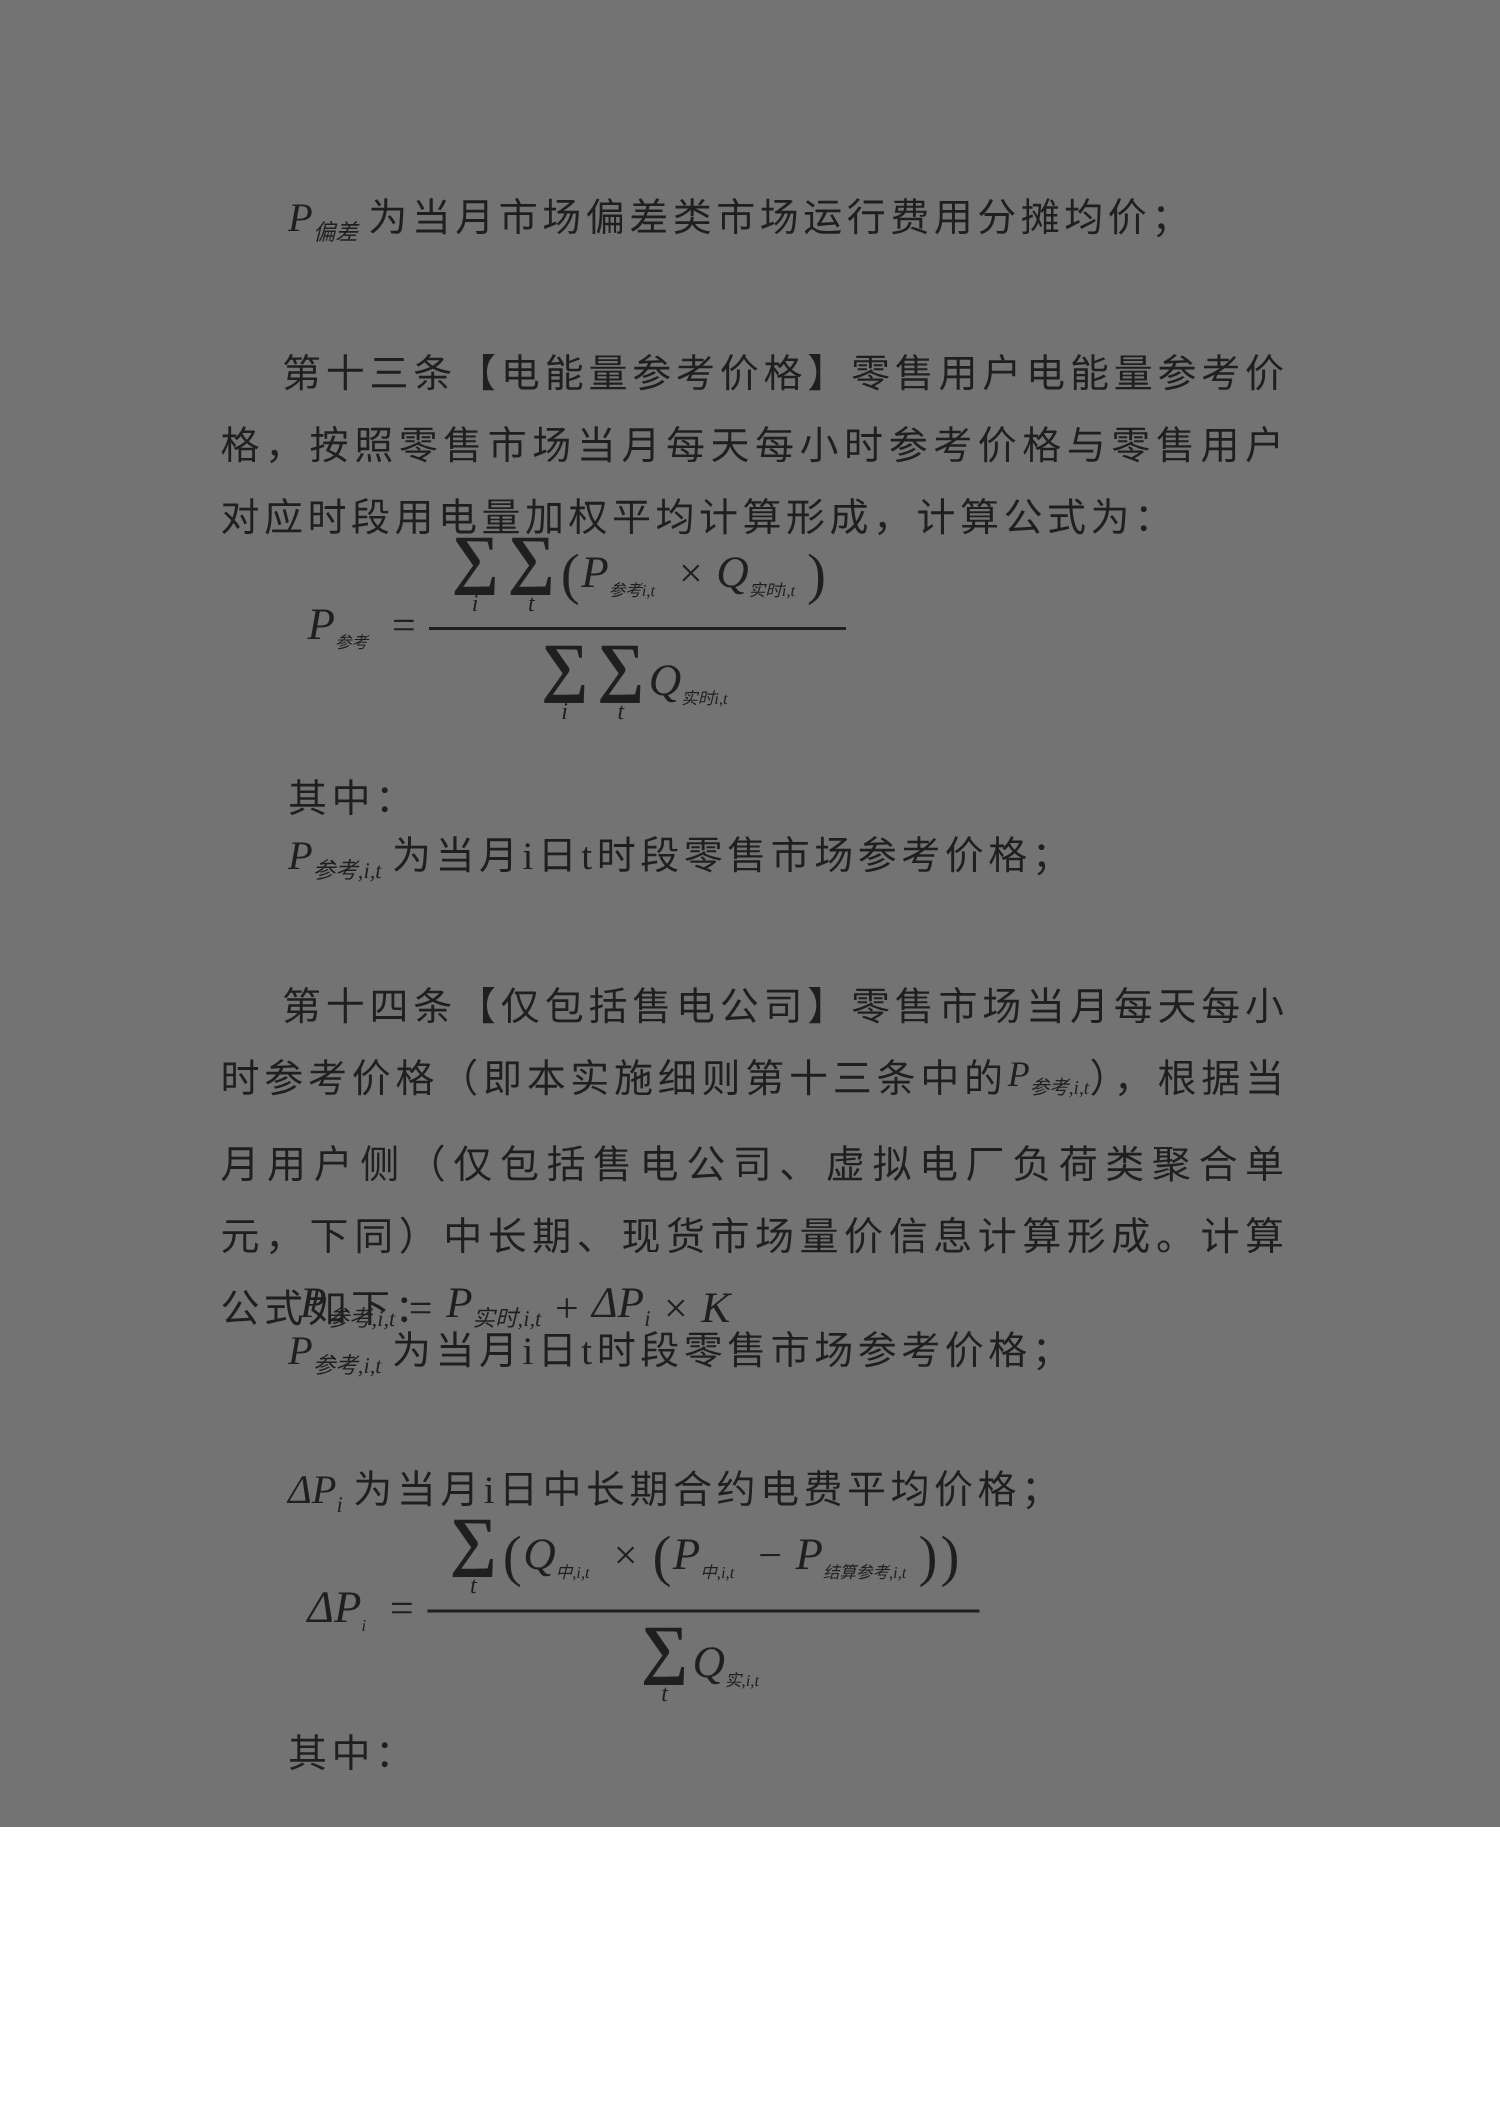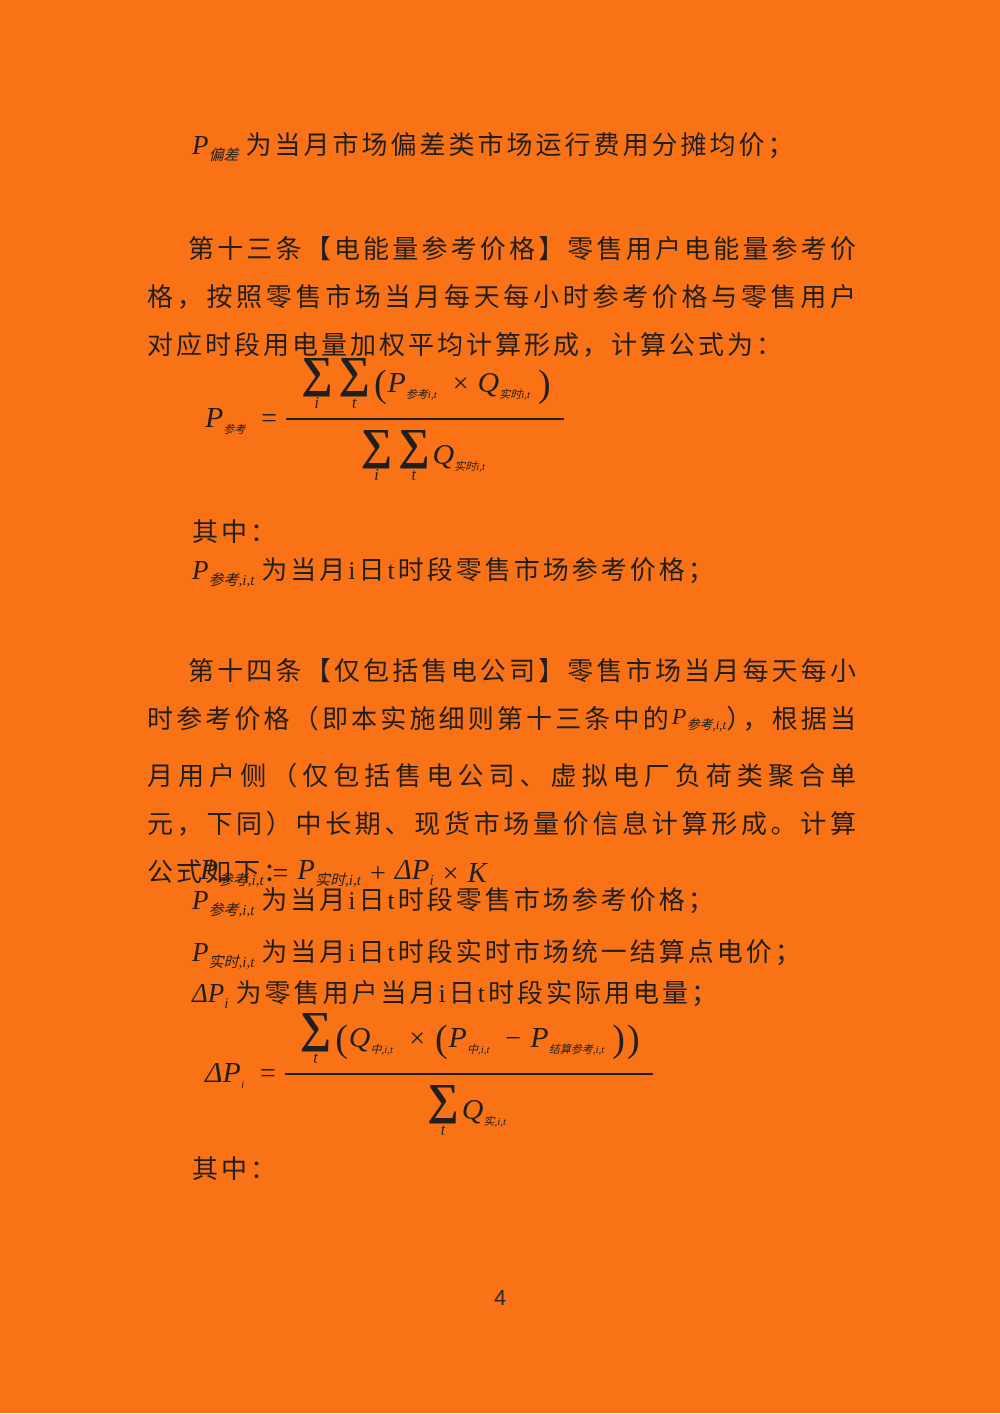--- a/index.html
+++ b/index.html
@@ -4,22 +4,22 @@
 <style>
   * { box-sizing: border-box; margin: 0; padding: 0; }
   html, body { background: #ffffff; }
   body {
     width: 1000px; height: 1414px;
     font-family: "Liberation Serif", "DejaVu Serif", serif;
     color: #1f1f1f;
   }
   .page {
     position: relative;
-    width: 1000px; height: 1413px;
-    background: #f97316;
+    width: 1000px; height: 1218px;
+    background: #737373;
     overflow: hidden;
   }
   
   .txt {
     position: absolute;
     left: 147px; width: 712px;
     font-size: 26px; line-height: 48px;
     letter-spacing: 3px;
   }
   .para {
@@ -137,25 +137,22 @@
     <span class="vg"><span class="mvar">P</span><sub class="msub">实时,i,t</sub></span>
     <span class="mop">+</span>
     <span class="vg"><span class="mvar">ΔP</span><sub class="msub">i</sub></span>
     <span class="mop">×</span>
     <span class="mvar">K</span>
   </div>
 
   <p class="txt def-line" style="top:876px">
     <span class="vg"><span class="mvar">P</span><sub class="msub">参考,i,t</sub></span><span>为当月i日t时段零售市场参考价格；</span>
   </p>
-  <p class="txt def-line" style="top:928px">
-    <span class="vg"><span class="mvar">P</span><sub class="msub">实时,i,t</sub></span><span>为当月i日t时段实时市场统一结算点电价；</span>
-  </p>
   <p class="txt def-line" style="top:969px">
-    <span class="vg"><span class="mvar">ΔP</span><sub class="msub">i</sub></span><span>为零售用户当月i日t时段实际用电量；</span>
+    <span class="vg"><span class="mvar">ΔP</span><sub class="msub">i</sub></span><span>为当月i日中长期合约电费平均价格；</span>
   </p>
 
   <div class="formula" style="top:1007px">
     <span class="vg"><span class="mvar">ΔP</span><sub class="msub">i</sub></span>
     <span class="mop">=</span>
     <span class="frac">
       <span class="fnum">
         <span class="sum">
             <span class="sigma">∑</span>
             <span class="slim">t</span>

